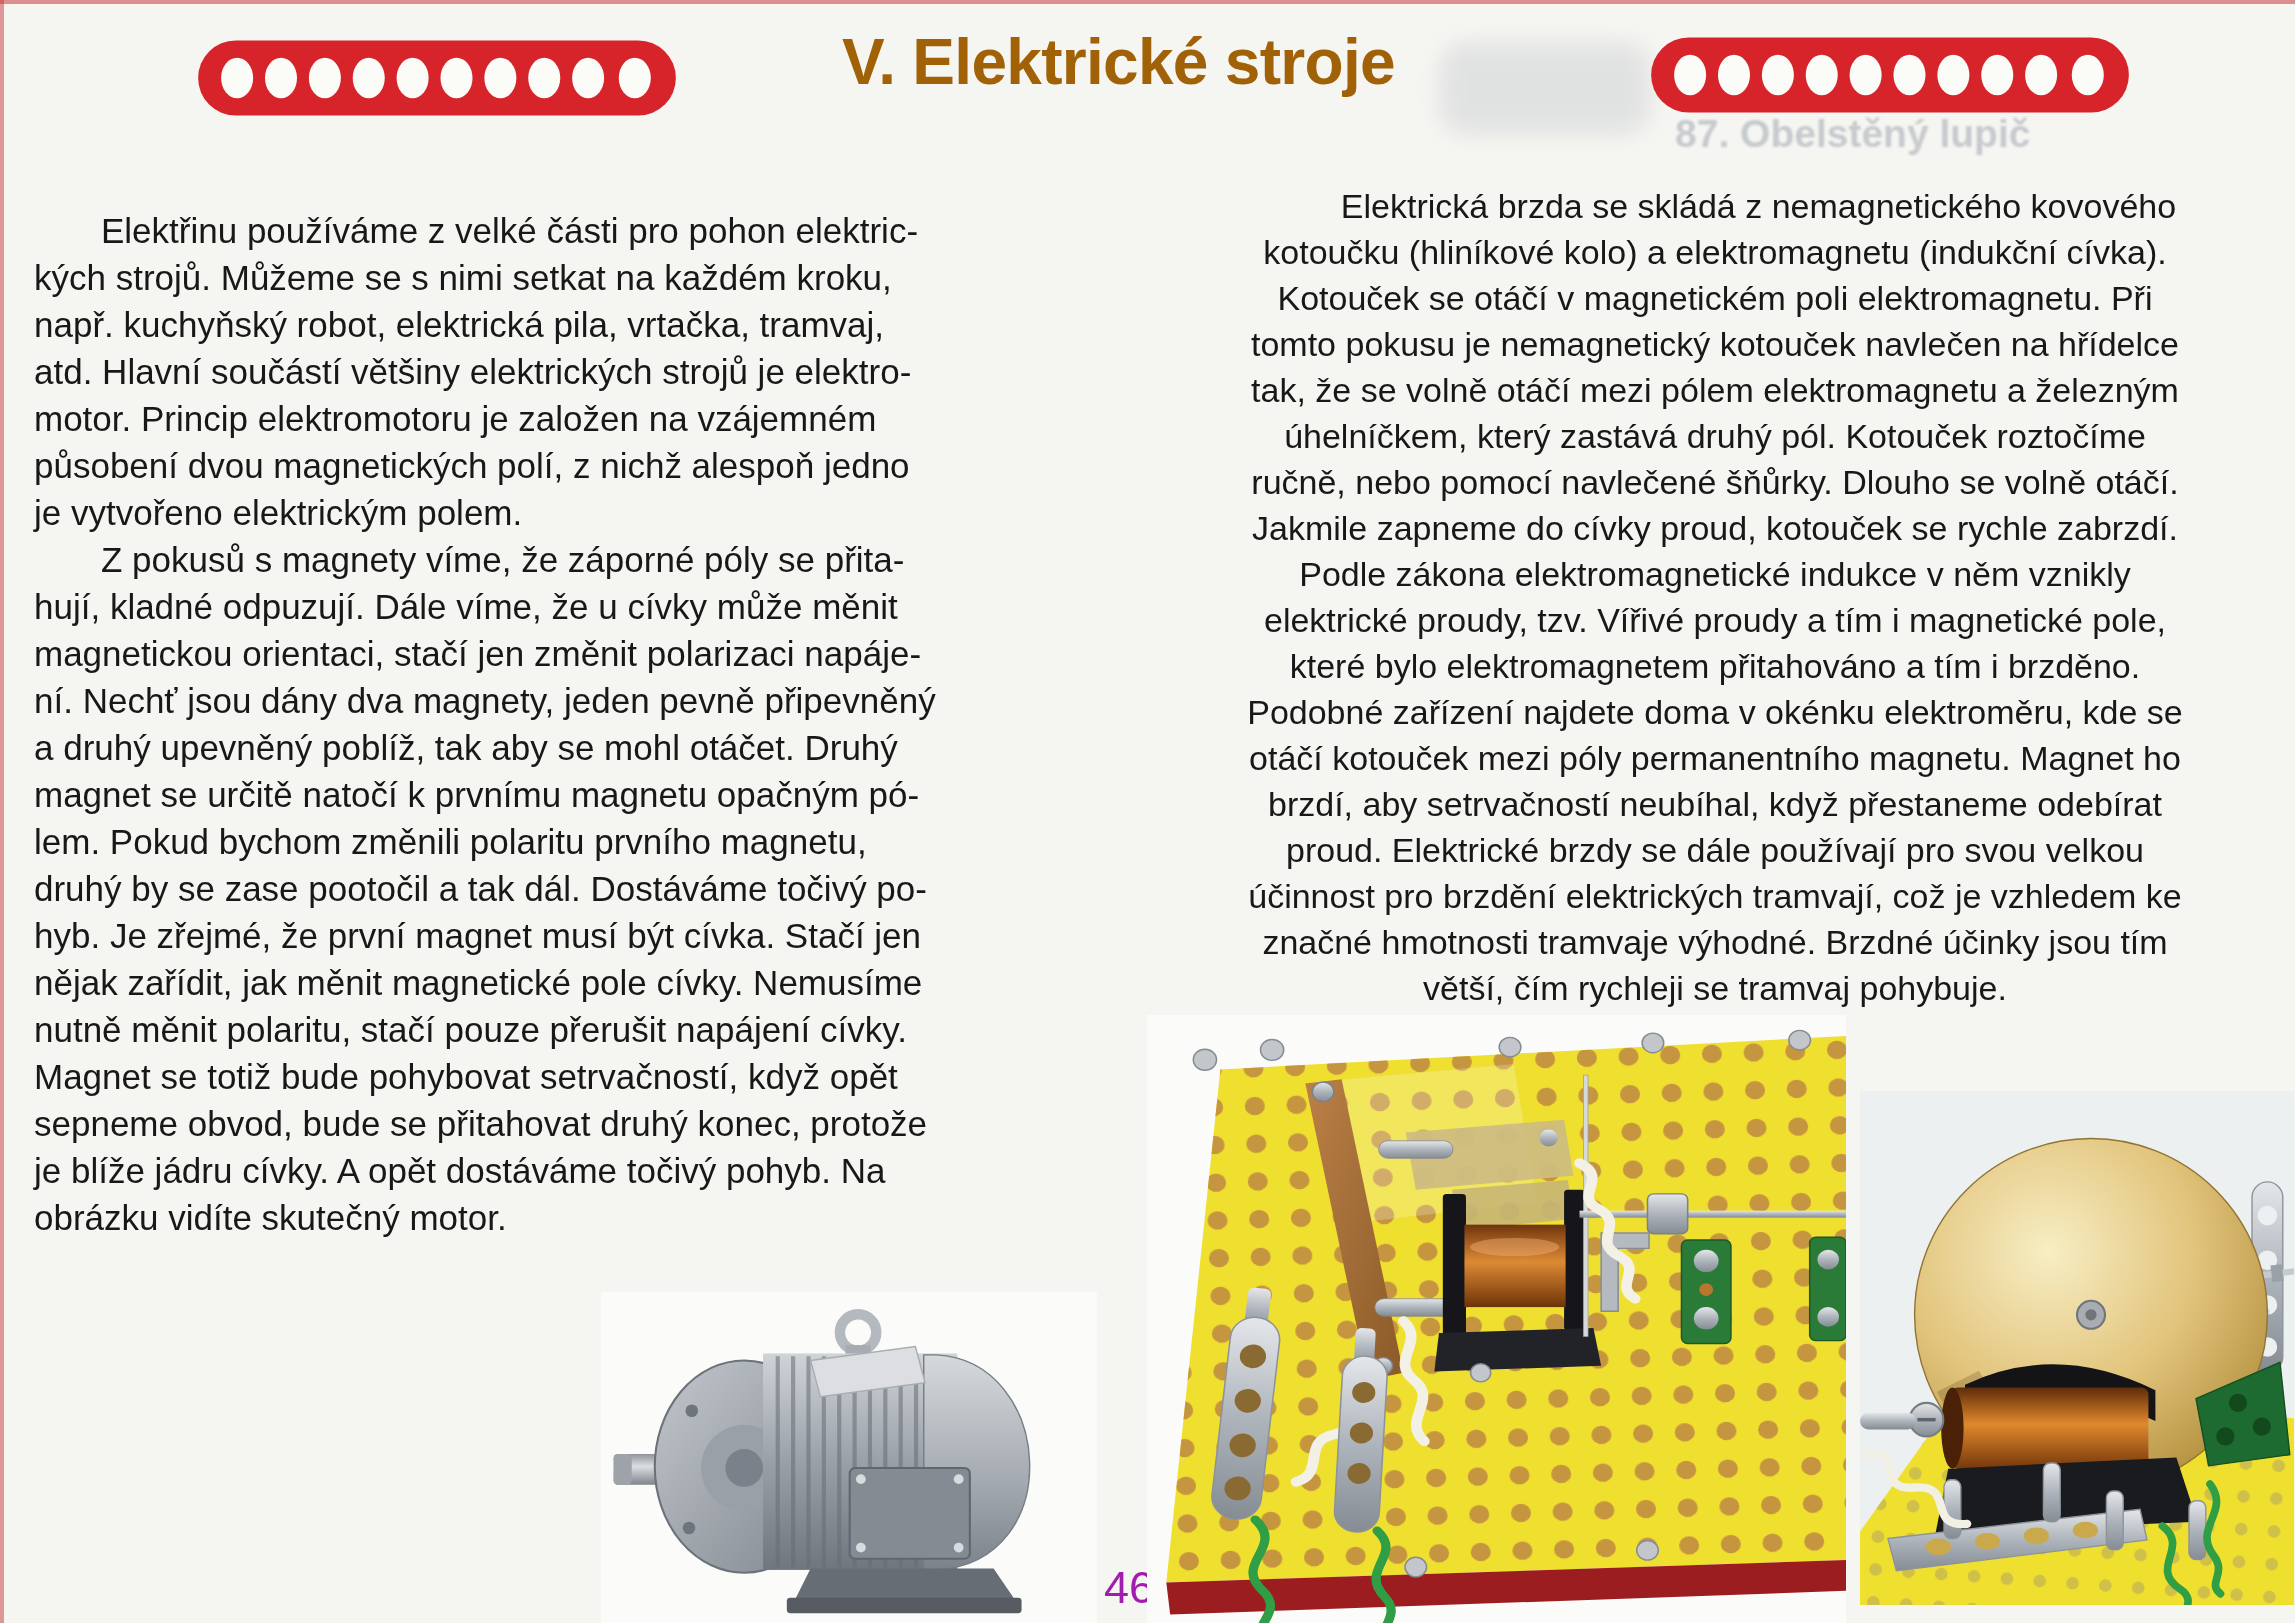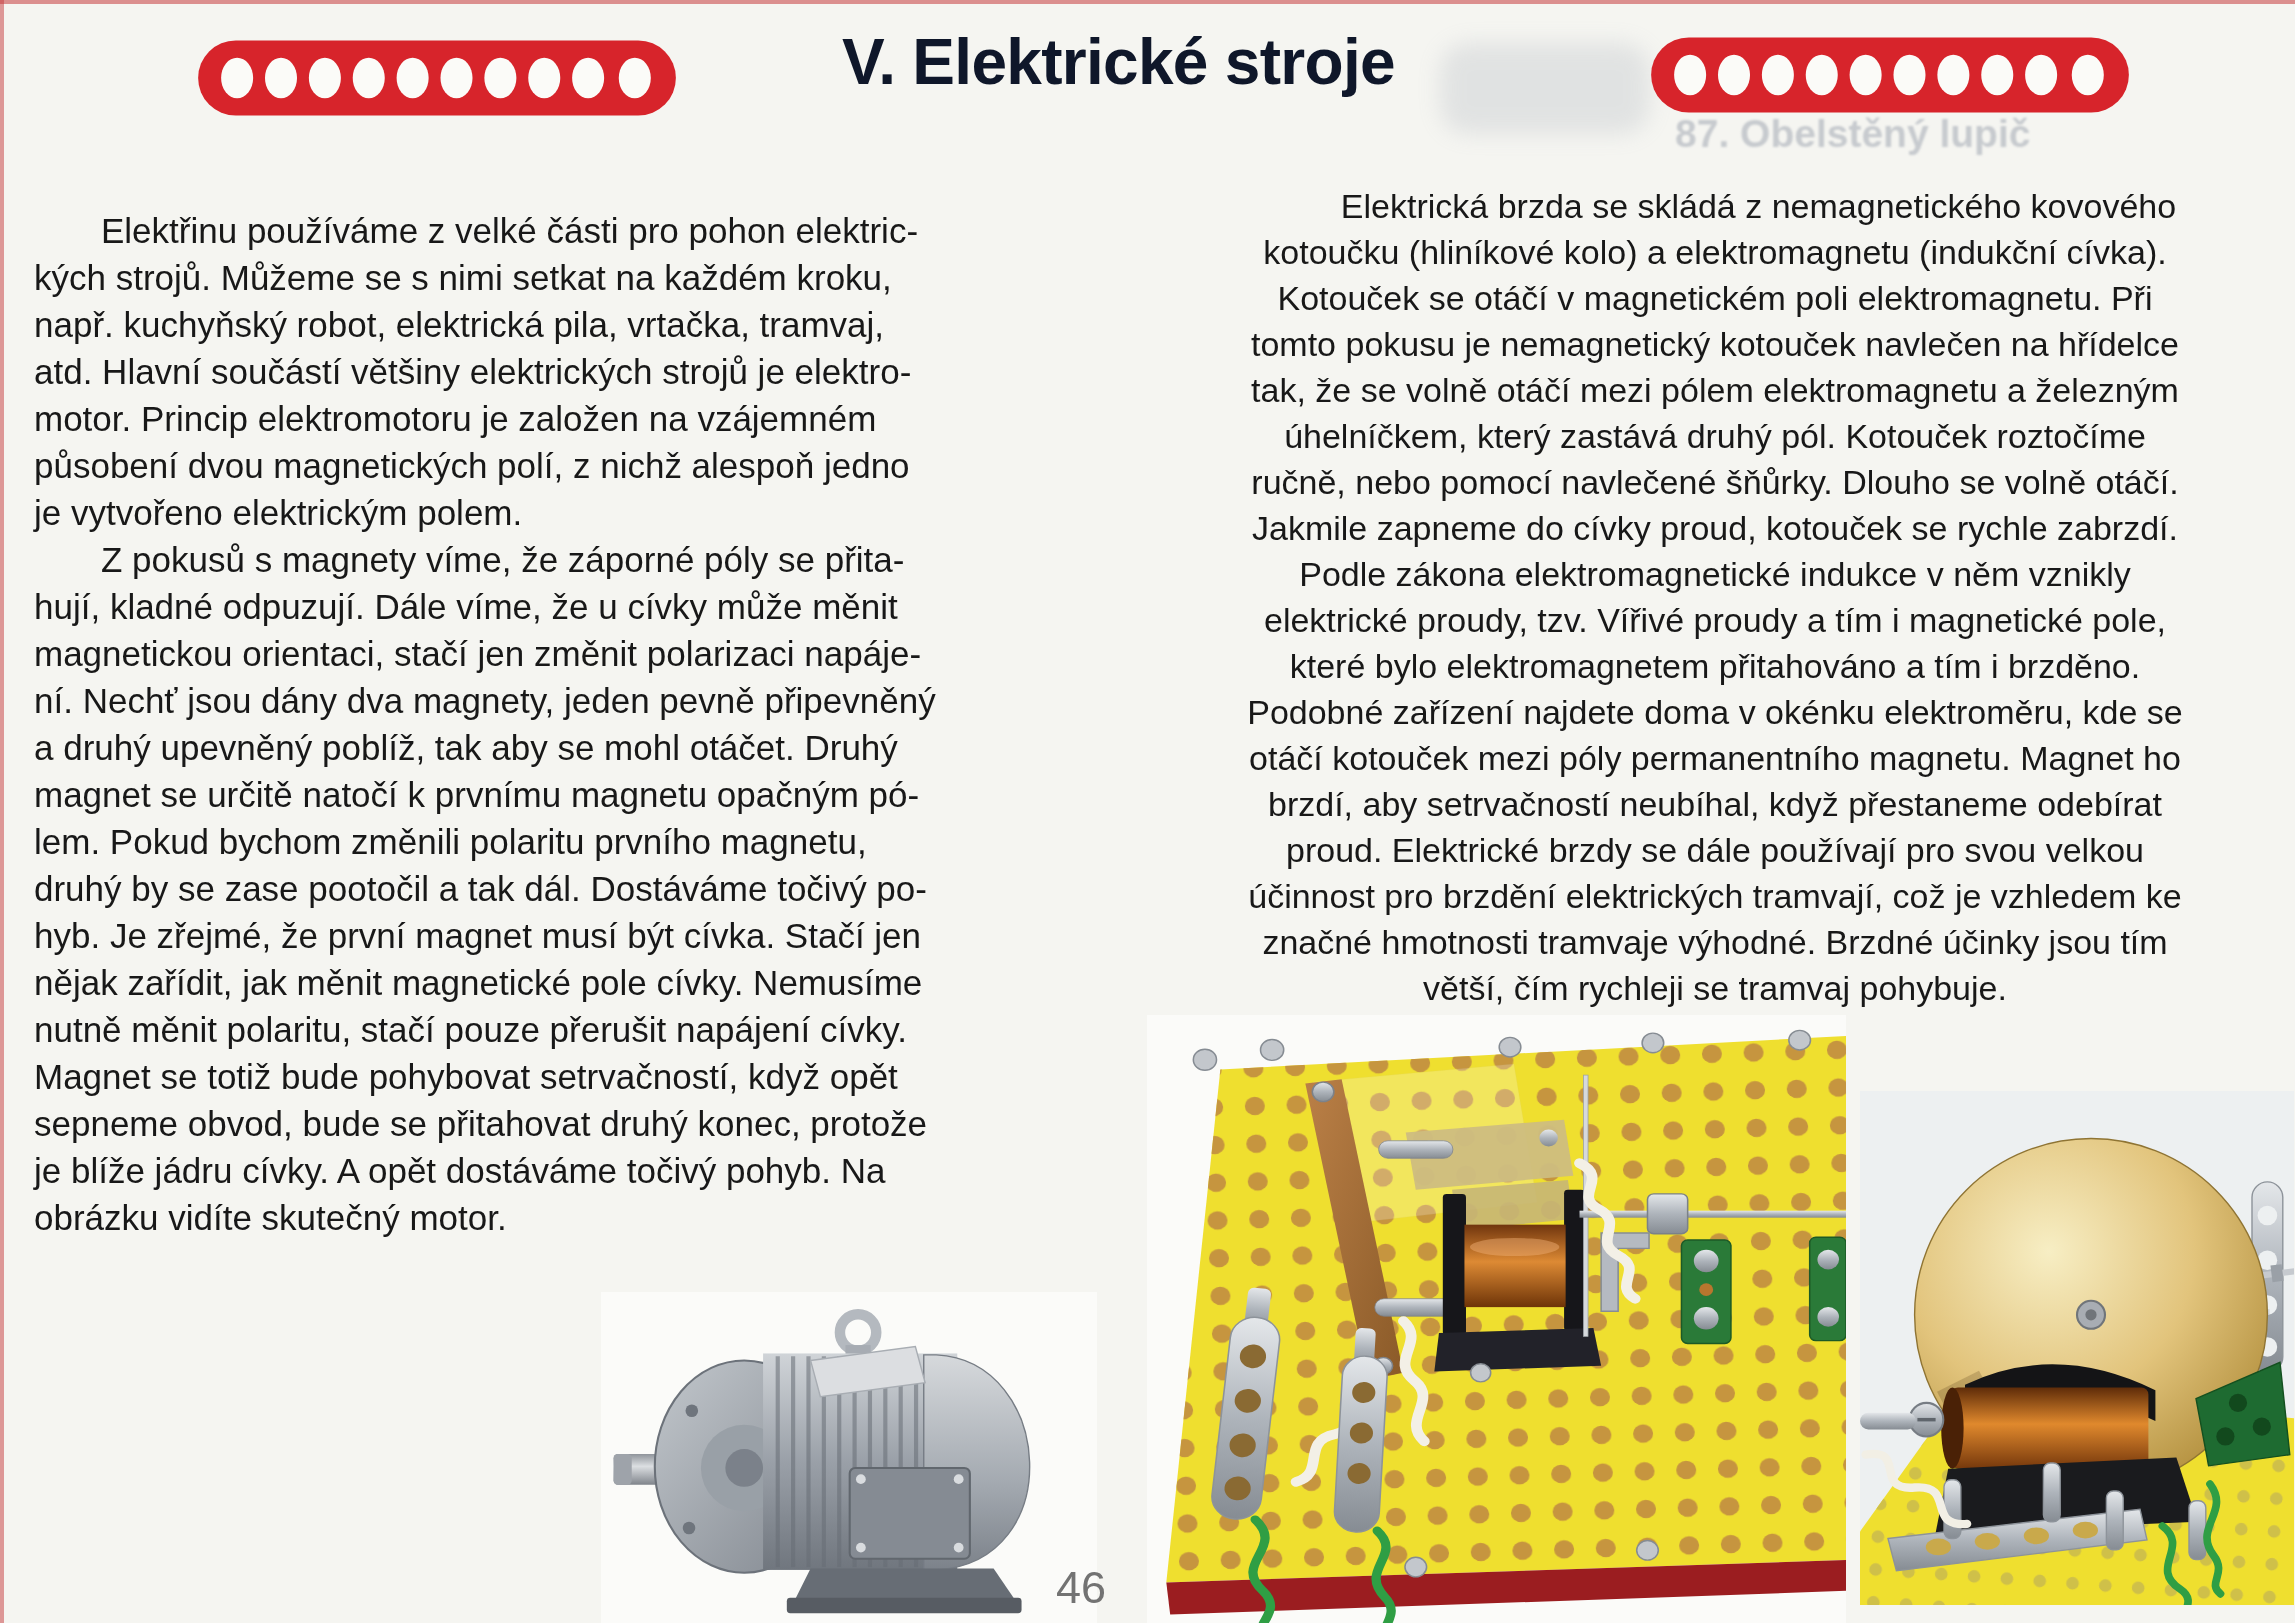--- a/index.html
+++ b/index.html
@@ -4,21 +4,21 @@
 <style>
   html,body{margin:0;padding:0;background:#e8e8e6;}
   .page{position:relative;width:2295px;height:1624px;background:#f5f5f1;
         font-family:"Liberation Sans",sans-serif;overflow:hidden;}
   .abs{position:absolute;}
   
   .edge-top{left:0;top:0;width:2295px;height:3.5px;background:#c53a3c;opacity:.55;}
   .edge-left{left:0;top:0;width:3.5px;height:1624px;background:#c53a3c;opacity:.5;}
   
   .page-title{left:629px;top:25px;width:979px;text-align:center;
-              font-size:64px;font-weight:bold;color:#0f172a;letter-spacing:-0.7px;}
+              font-size:64px;font-weight:bold;color:#a16207;letter-spacing:-0.7px;}
   .strip{width:482px;height:78px;}
   
   .h-red{color:#c3202a;font-weight:bold;white-space:pre;}
   .h-left{left:45px;top:134px;font-size:59px;}
   .h-right{left:1154px;top:129px;font-size:45px;}
   
   .para{white-space:pre;color:#181818;margin:0;}
   .col-left .para{font-size:35px;line-height:47px;text-indent:67px;}
   .col-right .para{font-size:34px;line-height:46px;text-indent:87px;text-align:center;}
   .col-left{left:34px;top:207px;width:1101px;}
@@ -26,22 +26,22 @@
   
   .ghost-text{left:1675px;top:112px;font-size:39px;font-weight:bold;color:#99a0ac;
               opacity:.5;filter:blur(1px);white-space:pre;}
   .ghost-blob{left:1440px;top:43px;width:210px;height:91px;background:#9aa2af;
               opacity:.22;filter:blur(11.2px);border-radius:28px;}
   
   .photo{overflow:hidden;}
   .photo-motor{left:601px;top:1292px;width:496px;height:331px;}
   .photo-board{left:1147px;top:1015px;width:699px;height:608px;z-index:1;}
   .photo-disc{left:1860px;top:1091px;width:434px;height:514px;z-index:2;}
-  .page-number{left:1056px;top:1562px;width:98px;text-align:left;
-               font-size:45px;color:#737373;}
+  .page-number{left:1056px;top:1562px;width:98px;text-align:right;
+               font-size:45px;color:#a21caf;}
 </style>
 </head>
 <body>
 
 <div class="page">
 
   <div class="abs edge-top"></div>
   <div class="abs edge-left"></div>
 
   <div class="abs ghost-blob"></div>

